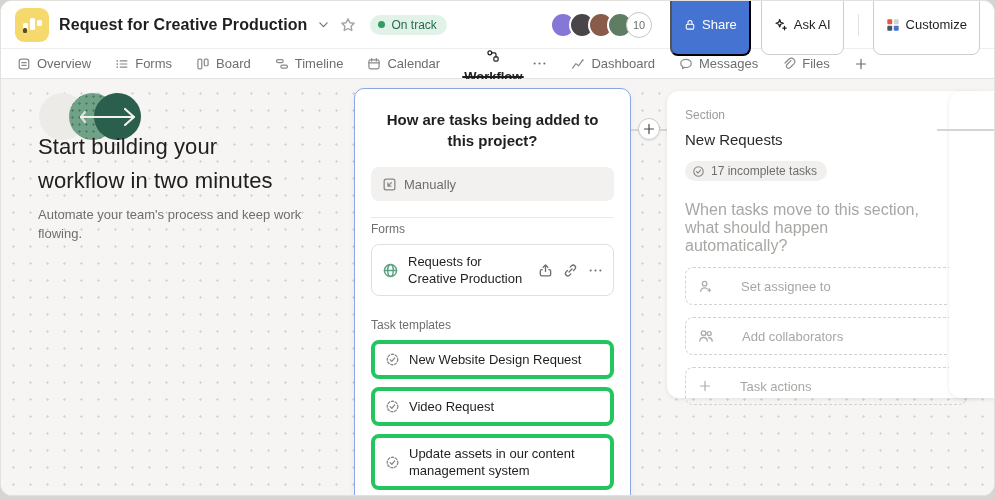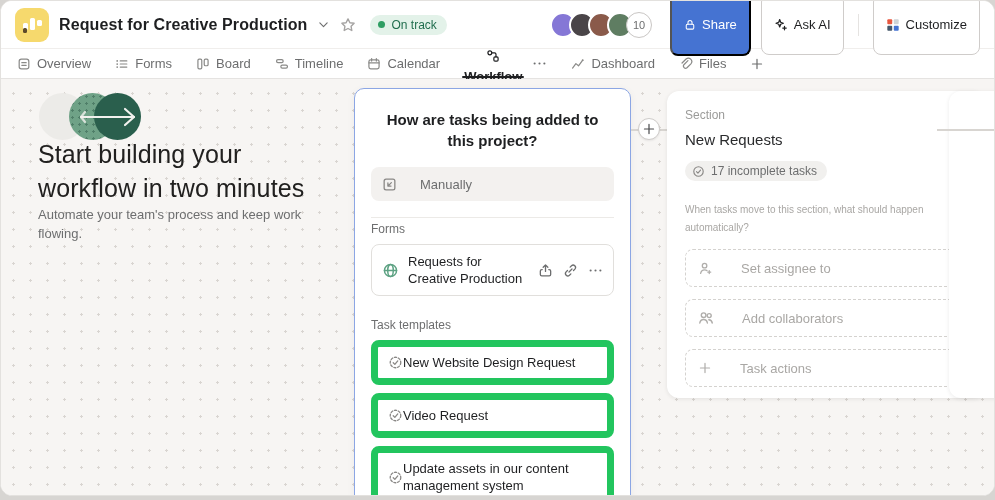--- a/index.html
+++ b/index.html
@@ -61,44 +61,44 @@
 
   
   .hero-circles { position:absolute; left:38px; top:14px; width:150px; height:48px; }
   .hc { position:absolute; top:0; width:47px; height:47px; border-radius:50%; }
   .hc1 { left:0;  background:#ecebe8; }
   .hc2 { left:30px; background:#6fa287;
          background-image:radial-gradient(circle,rgba(20,60,45,.35) 1px,transparent 1.2px);
          background-size:7px 7px; }
   .hc3 { left:55px; background:#2a5f4d; }
   .hero-arrow { position:absolute; left:0; top:0; }
-  .hero-h1 { position:absolute; left:37px; top:58px; font-size:25px; line-height:34px;
+  .hero-h1 { position:absolute; left:37px; top:51px; font-size:22px; line-height:34px;
              font-weight:500; color:#21201f; letter-spacing:.1px; }
   .hero-sub { position:absolute; left:37px; top:126px; width:300px; font-size:13px;
               line-height:19px; color:#6d6e6f; }
 
   
   .intake { position:absolute; left:353px; top:9px; width:277px; height:420px;
             background:#fff; border:1.5px solid var(--card-border,#8ca6e4); border-radius:10px;
             box-shadow:0 2px 8px rgba(30,31,33,.05); padding:16px; }
   .intake-q { font-size:15px; font-weight:700; text-align:center; line-height:21px;
               margin:4px 8px 0; }
   .row-manual { margin-top:16px; background:#f3f1ef; border-radius:8px; height:34px;
-                display:flex; align-items:center; gap:23px; padding:8px 11px; font-size:13px;
+                display:flex; align-items:center; gap:7px; padding:8px 11px; font-size:13px;
                 color:#6d6e6f; cursor:pointer; }
   .row-manual .ic { color:#8a8886; }
   .intake-div { border-top:1px solid #eceae7; margin-top:16px; }
   .grp-label { margin-top:4px; font-size:12px; color:#6d6e6f; }
   .form-row { margin-top:8px; border:1px solid #e1dfdc; border-radius:8px; padding:8px 10px;
               display:flex; align-items:center; gap:9px; cursor:pointer; background:#fff; }
   .form-row .ic-globe { color:#5da283; flex:0 0 auto; }
   .form-name { font-size:13px; line-height:17px; width:126px; }
   .form-acts { display:flex; align-items:center; gap:10px; margin-left:auto; color:#6d6e6f; }
-  .tmpl-row { margin-top:8px; border:7px solid #22c55e; border-radius:8px; min-height:34px;
-              display:flex; align-items:center; padding:7px 10px; font-size:13px;
+  .tmpl-row { margin-top:8px; border:4px solid #22c55e; border-radius:8px; min-height:34px;
+              display:flex; align-items:center; gap:9px; padding:7px 10px; font-size:13px;
               line-height:17px; cursor:pointer; background:#fff; }
   .tmpl-row .ic { color:#8a8886; flex:0 0 auto; }
   .tmpl-row .txt { max-width:200px; }
 
   
   .conn { position:absolute; height:1.5px; background:#d8d5d1; top:50px; }
   .conn-a { left:630px; width:37px; }
   .conn-b { left:936px; width:59px; z-index:3; }
   .add-step { position:absolute; left:637px; top:39px; width:22px; height:22px; border-radius:50%;
               background:#fff; border:1px solid #cfccca; display:flex; align-items:center;
@@ -110,21 +110,21 @@
                   background:#fff; border-radius:12px; box-shadow:0 1px 4px rgba(30,31,33,.09);
                   padding:16px 18px; }
   .sec-head { display:flex; align-items:center; justify-content:space-between; }
   .sec-kicker { font-size:12px; color:#9b9b99; }
   .sec-dots { color:#9b9b99; cursor:pointer; }
   .sec-title { margin-top:9px; font-size:15px; font-weight:500; color:#2a2b2d; }
   .sec-badge { margin-top:13px; display:inline-flex; align-items:flex-end; gap:6px;
                background:#f1f0ee; border-radius:12px; padding:3px 10px 3px 7px; font-size:12px;
                color:#6d6e6f; }
   .sec-badge .ic { color:#8a8886; }
-  .sec-q { margin-top:19px; font-size:10px; line-height:18px; color:#a9a7a4; width:242px; }
+  .sec-q { margin-top:19px; font-size:16px; line-height:18px; color:#a9a7a4; width:242px; }
   .sec-action { margin-top:12px; border:1.5px dashed #d4d2cf; border-radius:8px; height:38px;
                 display:flex; align-items:center; gap:28px; padding:0 12px; font-size:13px;
                 color:#a9a7a4; cursor:pointer; }
   .sec-action .ic { color:#b0aeab; }
 
   
   .sliver { position:absolute; left:948px; top:12px; width:60px; height:307px; background:#fff;
             border-radius:12px; box-shadow:0 1px 4px rgba(30,31,33,.09); z-index:1; }
 </style>
 </head>
@@ -264,20 +264,28 @@
           <svg width="14" height="14" viewBox="0 0 16 16" fill="none" stroke="currentColor" stroke-width="1.4" stroke-linecap="round" stroke-linejoin="round">
             <path d="M1.8 12.6l3.8-5 3 2.5 4.6-6.3"></path>
             <circle cx="13.4" cy="3.6" r="1.1" fill="currentColor" stroke="none"></circle>
           </svg>
         </span>
       <span>Dashboard</span>
     </div>
     <div class="tab">
       <span class="ic">
           <svg width="14" height="14" viewBox="0 0 16 16" fill="none" stroke="currentColor" stroke-width="1.4" stroke-linecap="round" stroke-linejoin="round">
+            <path d="M8 2.8c-3.4 0-6 1.9-6 4.5 0 1.5.9 2.8 2.3 3.6l-.3 2.3 2.6-1.3c.4.1.9.1 1.4.1 3.4 0 6-1.9 6-4.6S11.4 2.8 8 2.8z"></path>
+          </svg>
+        </span>
+      <span>Messages</span>
+    </div>
+    <div class="tab">
+      <span class="ic">
+          <svg width="14" height="14" viewBox="0 0 16 16" fill="none" stroke="currentColor" stroke-width="1.4" stroke-linecap="round" stroke-linejoin="round">
             <path d="M10.2 4.2L5.6 8.8a2.5 2.5 0 0 0 3.5 3.5l4.5-4.5a3.9 3.9 0 0 0-5.5-5.5L3.5 6.9"></path>
           </svg>
         </span>
       <span>Files</span>
     </div>
     <div class="tab-add">
       <span class="ic">
           <svg width="14" height="14" viewBox="0 0 16 16" fill="none" stroke="currentColor" stroke-width="1.4" stroke-linecap="round" stroke-linejoin="round">
             <path d="M8 2.8v10.4M2.8 8h10.4"></path>
           </svg>

